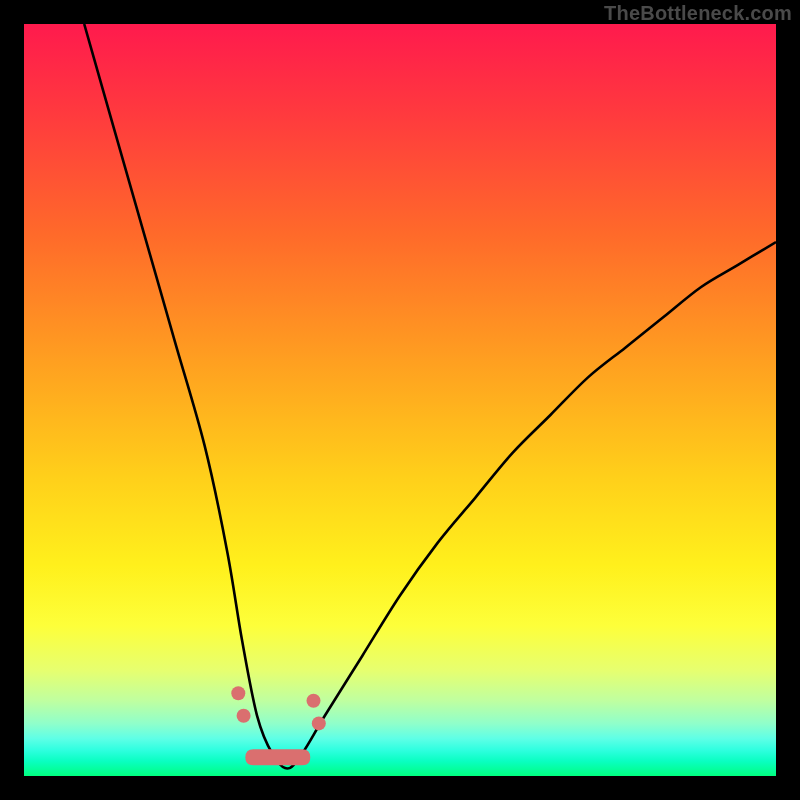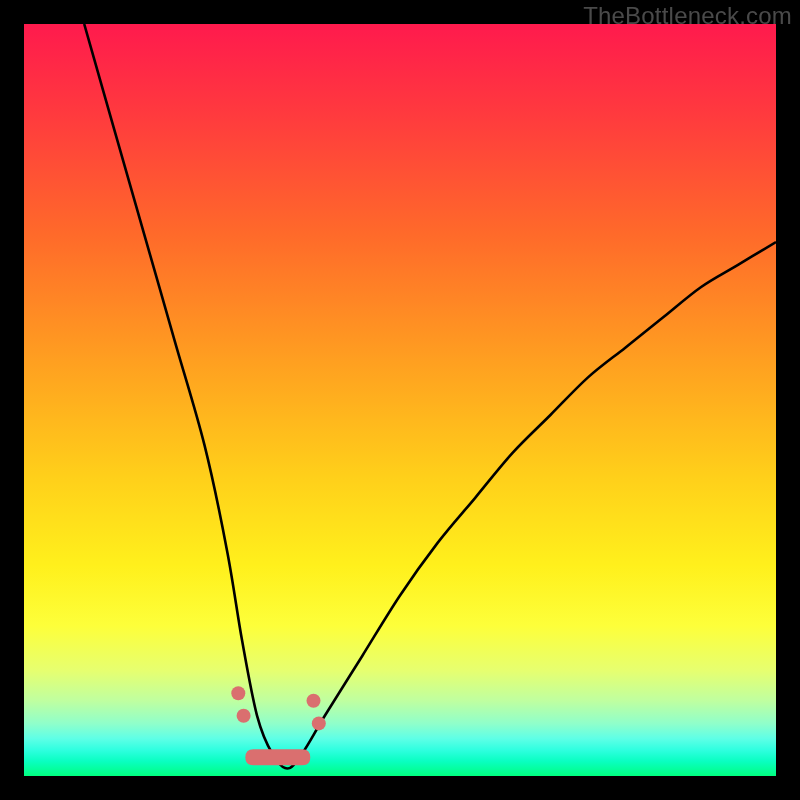--- a/index.html
+++ b/index.html
@@ -32,22 +32,22 @@
       #5fffe6 95%,
       #30ffe0 96.5%,
       #0affc2 98%,
       #00ff80 100%
     );
   }
   .watermark {
     position: absolute;
     top: 2px;
     right: 8px;
-    font-size: 24px;
-    font-weight: 400;
+    font-size: 20px;
+    font-weight: 700;
     color: #4a4a4a;
     letter-spacing: 0.2px;
     user-select: none;
   }
   svg.curve {
     position: absolute;
     left: 0;
     top: 0;
     width: 752px;
     height: 752px;

